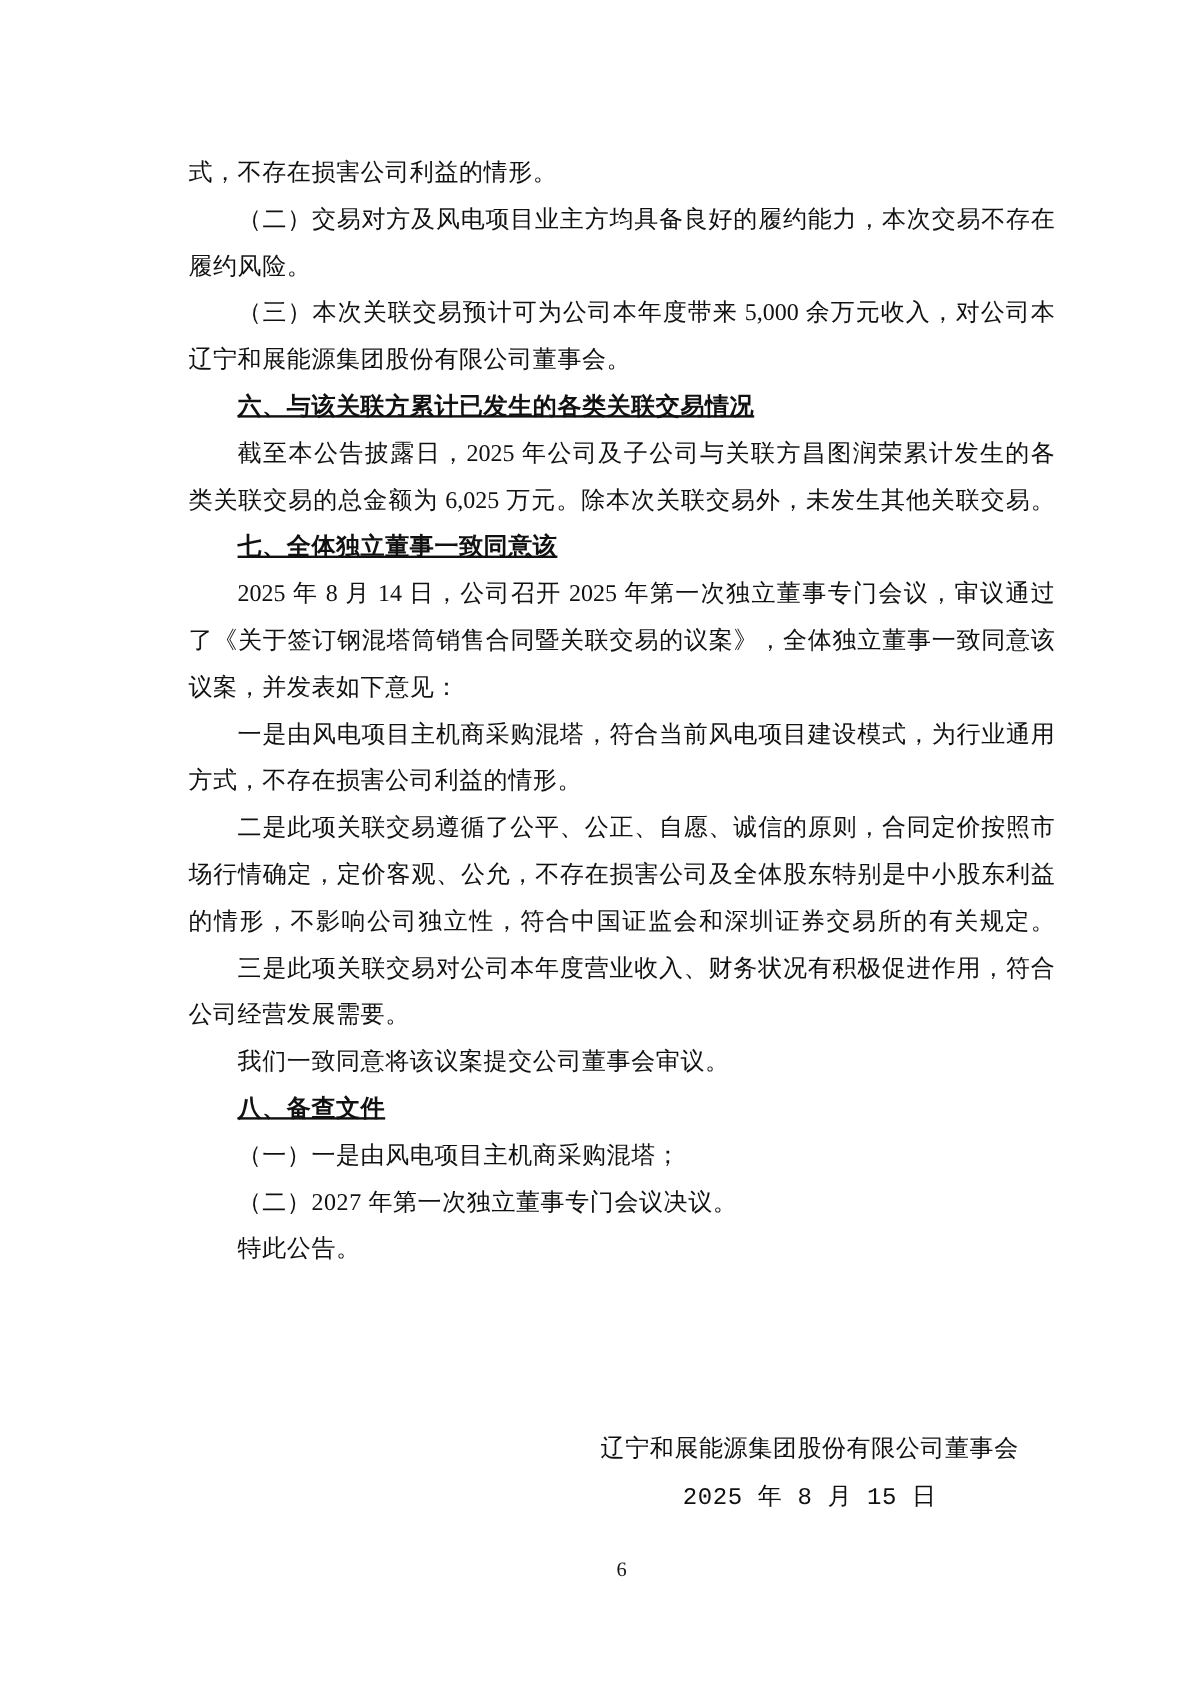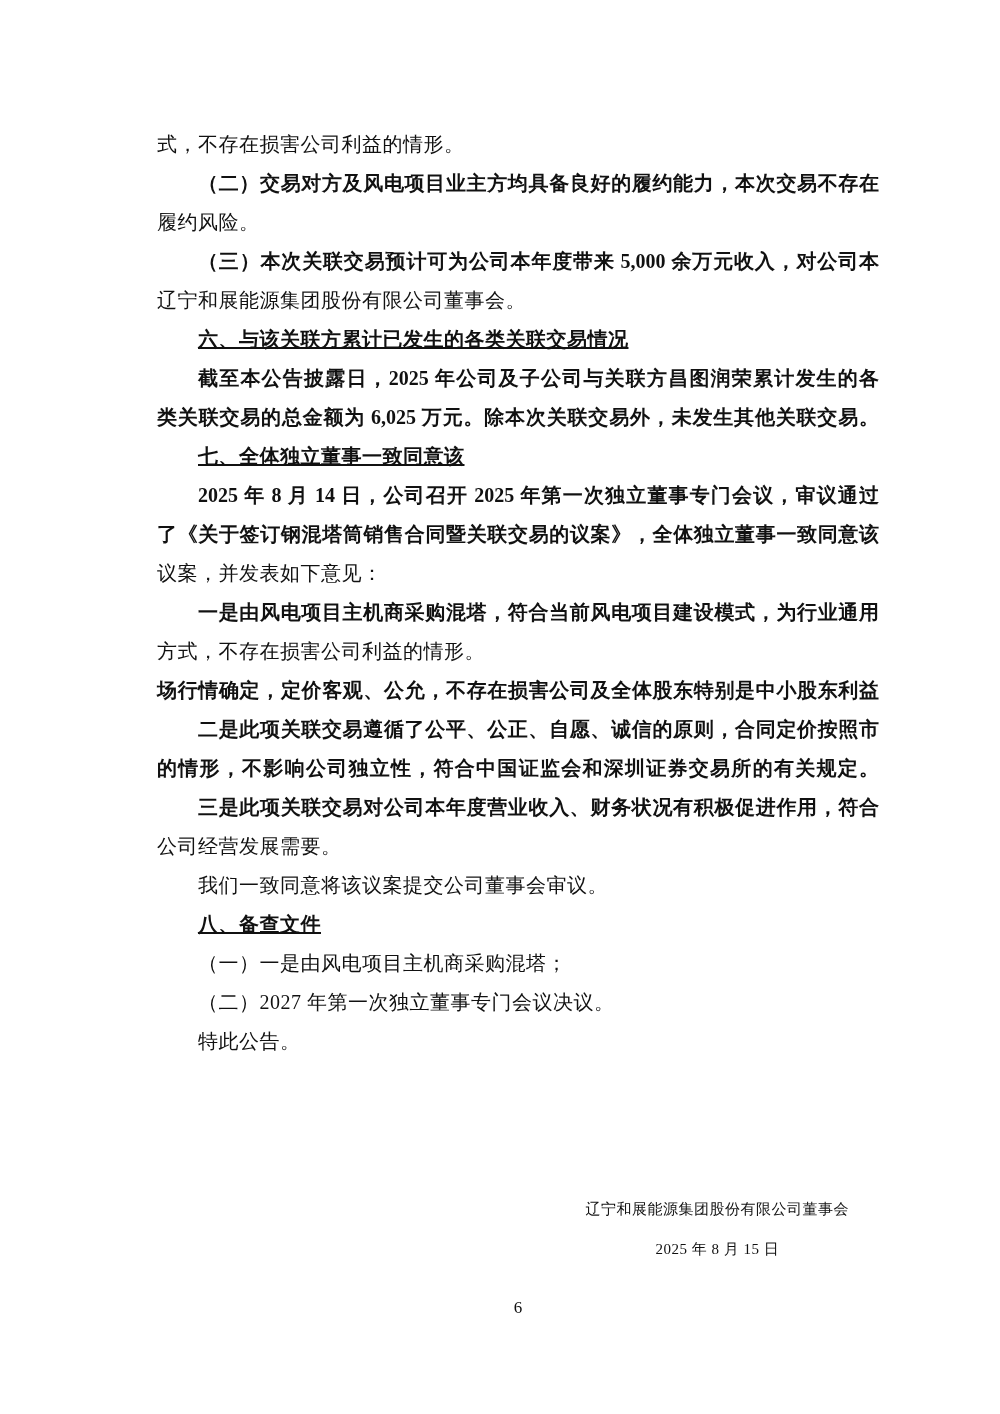--- a/index.html
+++ b/index.html
@@ -30,40 +30,40 @@
     height: 39px;
     letter-spacing: 0.5px;
     white-space: nowrap;
     overflow: visible;
   }
   .doc-body .line.justify {
     white-space: normal;
     text-align: justify;
     text-align-last: justify;
     letter-spacing: 0;
-    font-weight: bold;
   }
   .doc-body .line.indent {
     text-indent: 41px;
   }
   .doc-body .line.heading {
     font-weight: bold;
     text-decoration: underline;
   }
   .signature {
     margin-top: 128px;
     margin-left: auto;
     margin-right: 30px;
     width: fit-content;
     text-align: center;
   }
   .signature .sig-line {
-    font-size: 15px;
+    font-size: 20px;
     line-height: 40px;
     letter-spacing: 0.5px;
+    font-family: Liberation Mono, monospace;
   }
   .page-number {
     position: absolute;
     bottom: 96px;
     left: 145px;
     width: 722px;
     text-align: center;
     font-size: 17px;
   }
 </style>
@@ -81,22 +81,22 @@
       <div class="line">辽宁和展能源集团股份有限公司董事会。</div>
       <div class="line heading indent">六、与该关联方累计已发生的各类关联交易情况</div>
       <div class="line indent justify">截至本公告披露日，2025 年公司及子公司与关联方昌图润荣累计发生的各</div>
       <div class="line justify">类关联交易的总金额为 6,025 万元。除本次关联交易外，未发生其他关联交易。</div>
       <div class="line heading indent">七、全体独立董事一致同意该</div>
       <div class="line indent justify">2025 年 8 月 14 日，公司召开 2025 年第一次独立董事专门会议，审议通过</div>
       <div class="line justify">了《关于签订钢混塔筒销售合同暨关联交易的议案》，全体独立董事一致同意该</div>
       <div class="line">议案，并发表如下意见：</div>
       <div class="line indent justify">一是由风电项目主机商采购混塔，符合当前风电项目建设模式，为行业通用</div>
       <div class="line">方式，不存在损害公司利益的情形。</div>
+      <div class="line indent justify">二是此项关联交易遵循了公平、公正、自愿、诚信的原则，合同定价按照市</div>
       <div class="line justify">场行情确定，定价客观、公允，不存在损害公司及全体股东特别是中小股东利益</div>
-      <div class="line indent justify">二是此项关联交易遵循了公平、公正、自愿、诚信的原则，合同定价按照市</div>
       <div class="line justify">的情形，不影响公司独立性，符合中国证监会和深圳证券交易所的有关规定。</div>
       <div class="line indent justify">三是此项关联交易对公司本年度营业收入、财务状况有积极促进作用，符合</div>
       <div class="line">公司经营发展需要。</div>
       <div class="line indent">我们一致同意将该议案提交公司董事会审议。</div>
       <div class="line heading indent">八、备查文件</div>
       <div class="line indent">（一）一是由风电项目主机商采购混塔；</div>
       <div class="line indent">（二）2027 年第一次独立董事专门会议决议。</div>
       <div class="line indent">特此公告。</div>
     </div>
 

